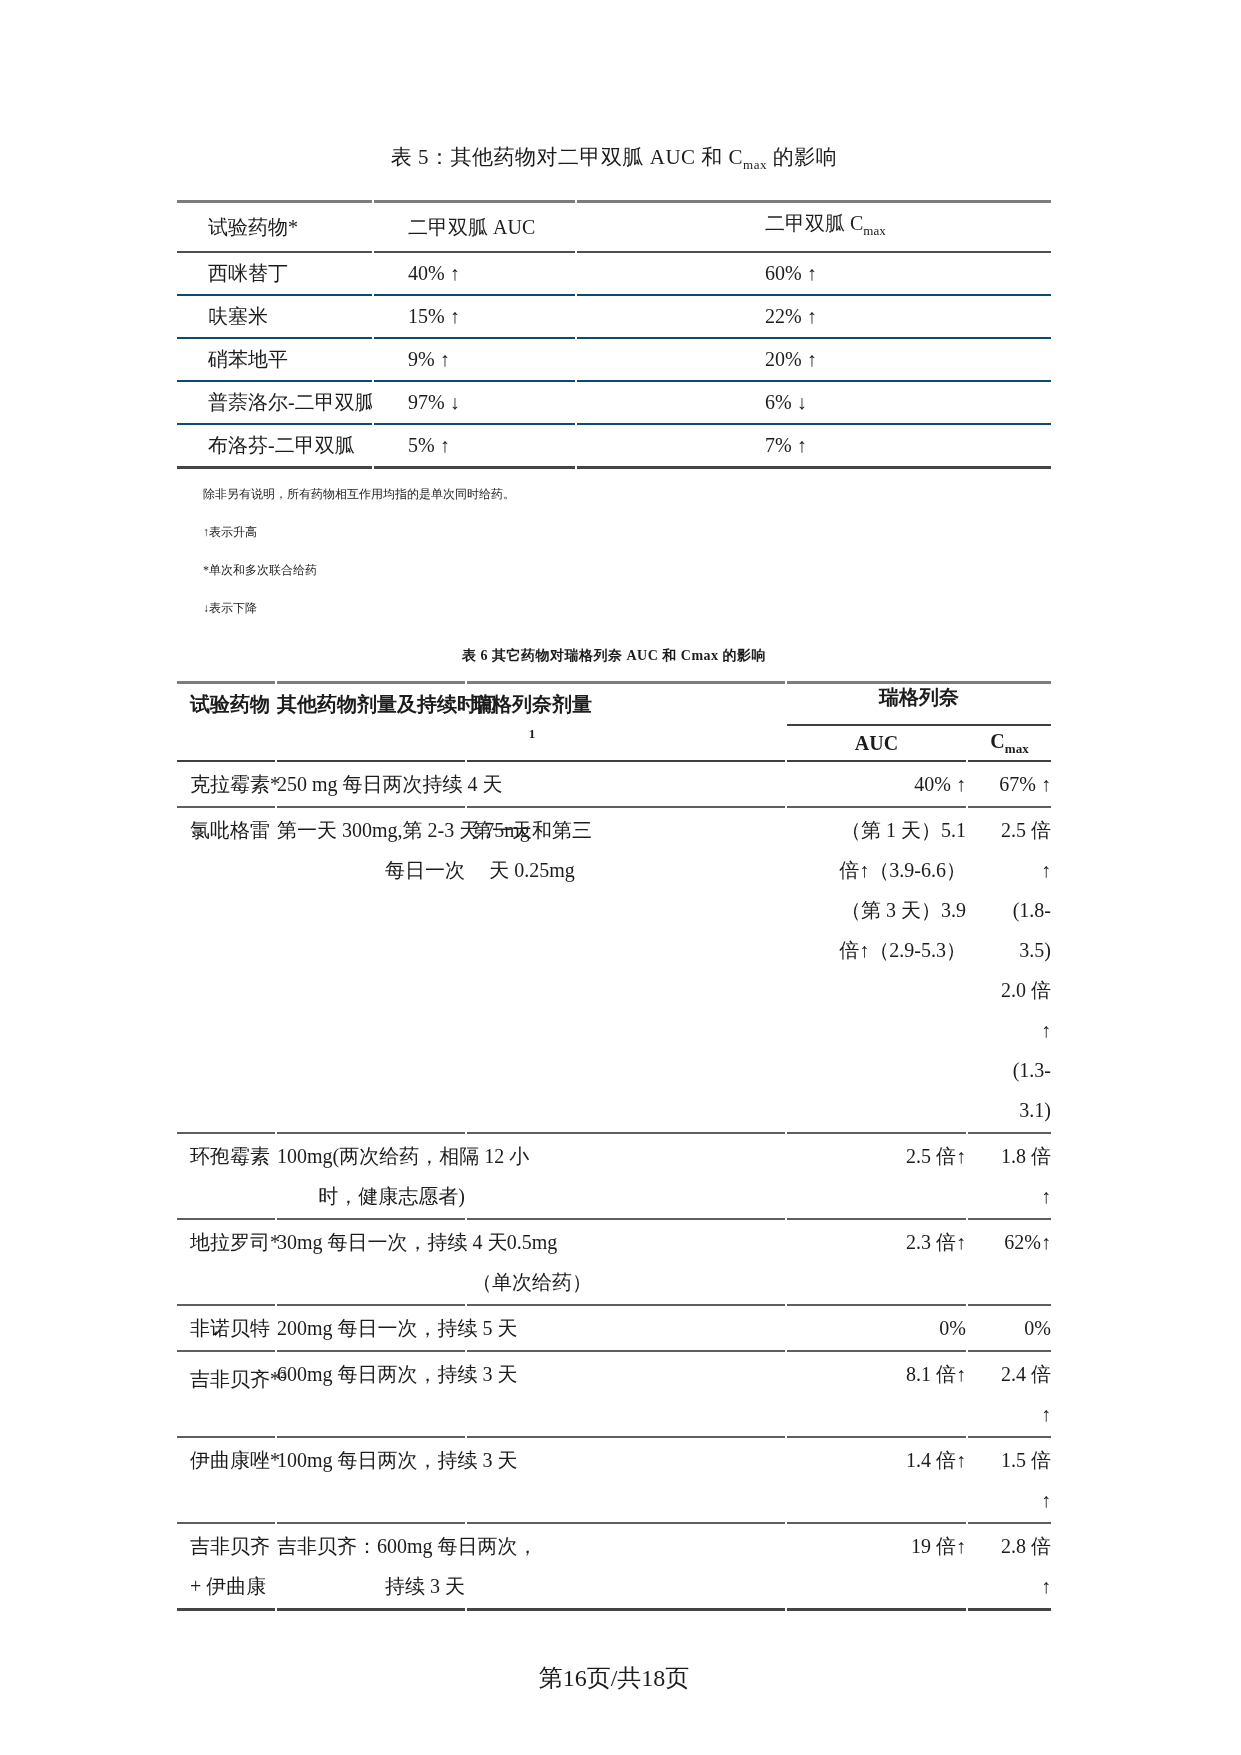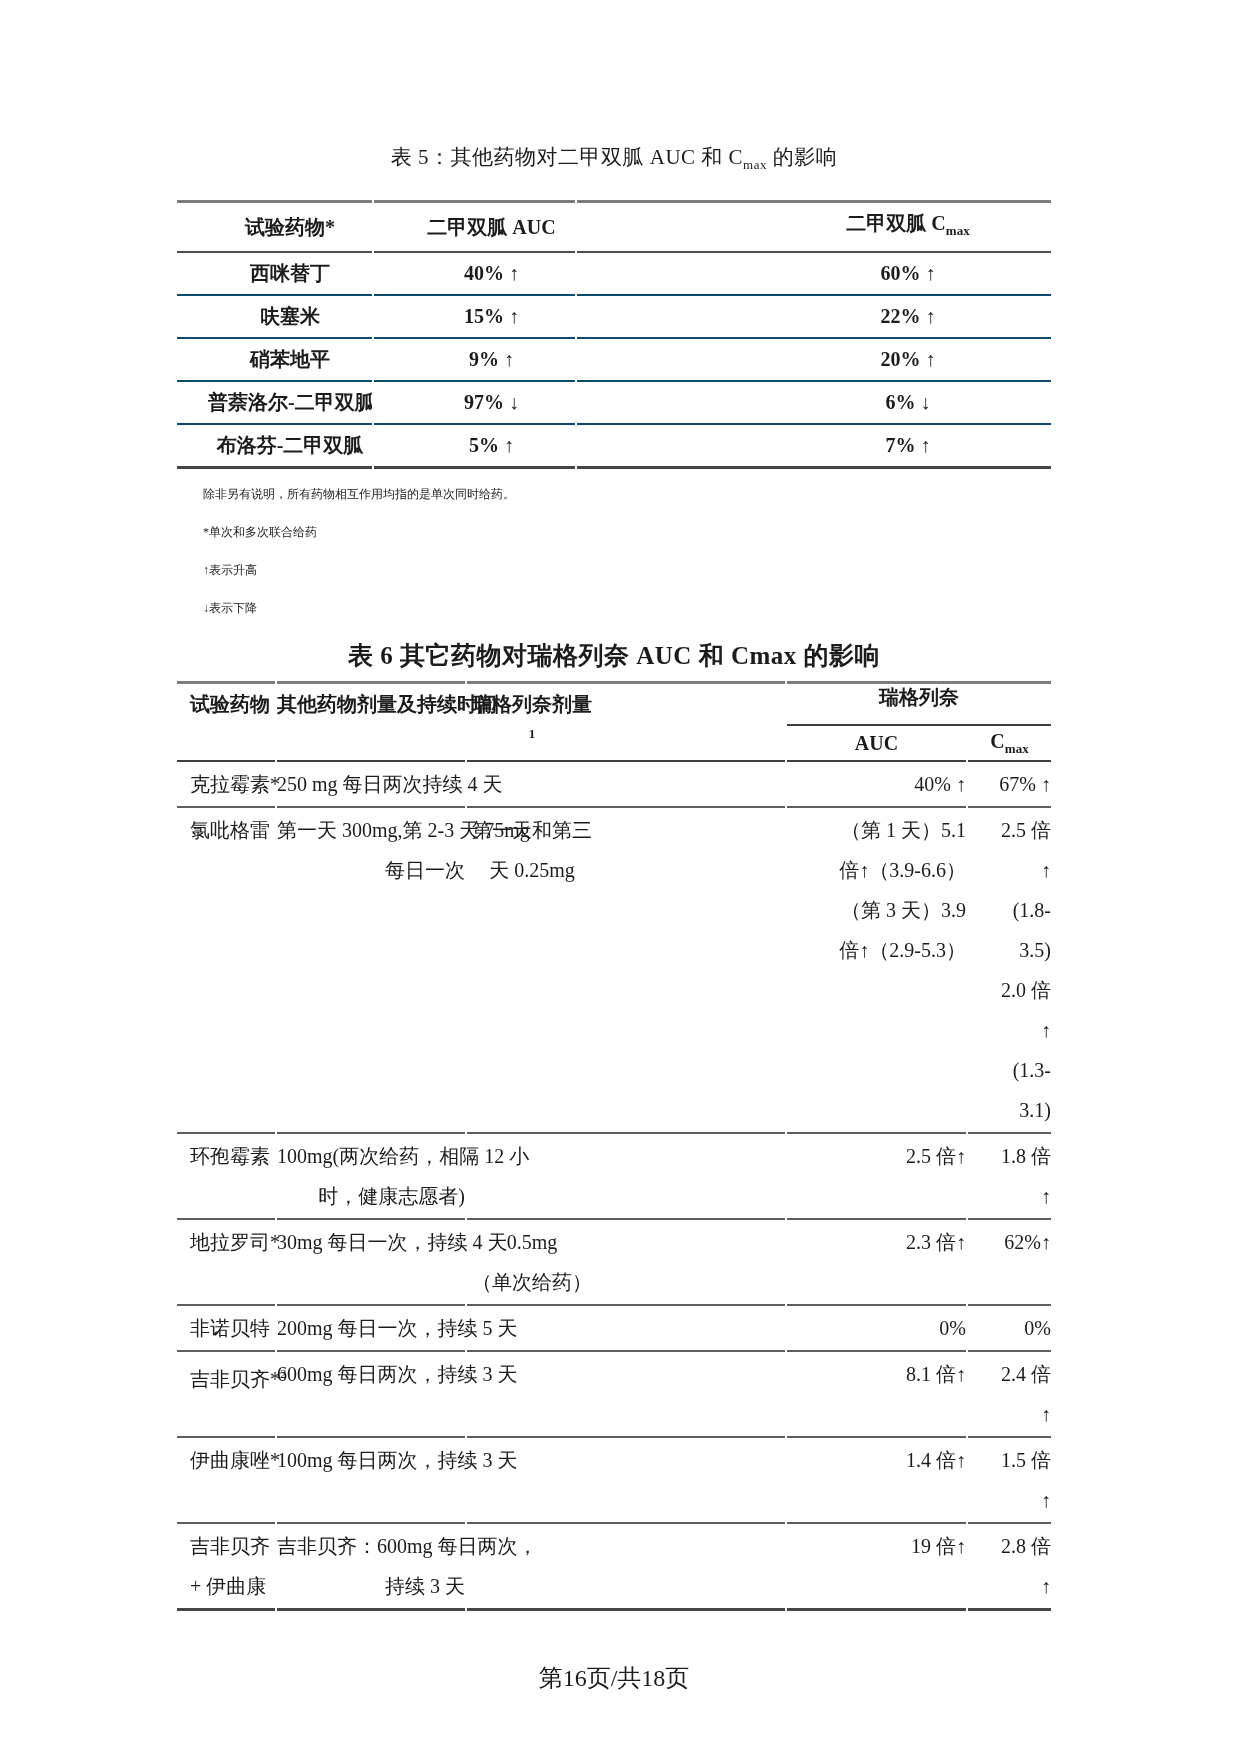--- a/index.html
+++ b/index.html
@@ -16,36 +16,36 @@
   .t5-title{
     margin-top:144px;text-align:center;font-size:21px;line-height:26px;
     letter-spacing:0.5px;
   }
   sub.small{font-size:13px;}
   sup.small{font-size:13px;}
 
   table{border-collapse:separate;border-spacing:2px 0;table-layout:fixed;}
   .t5{width:878px;margin-top:22px;font-size:20px;}
   .t5 th,.t5 td{
-    font-weight:bold;text-align:center;vertical-align:middle;
+    font-weight:normal;text-align:left;vertical-align:middle;
     height:41px;line-height:41px;padding:0;overflow:hidden;white-space:nowrap;
   }
   .t5 thead th{border-top:3px solid #7d7d7d;border-bottom:2px solid #4f4f4f;}
   .t5 tbody td{border-bottom:2px solid #0c4a6e;}
   .t5 tbody tr:last-child td{border-bottom:3px solid #454545;}
   .t5 .c1{padding-left:31px;}
   .t5 .c2{padding-left:34px;}
   .t5 .c3{padding-left:188px;}
 
   .notes{margin-top:6px;padding-left:28px;font-size:12px;}
   .note{height:38px;line-height:38px;white-space:nowrap;}
 
   
   .t6-title{
-    margin-top:16px;text-align:center;font-size:25px;line-height:26px;
+    margin-top:16px;text-align:center;font-size:14px;line-height:26px;
     font-weight:bold;letter-spacing:0.5px;
   }
   .t6{width:878px;margin-top:12px;font-size:20px;}
   .t6 th{font-weight:bold;padding:0;}
   .t6 td{padding:2px 0;vertical-align:top;}
   .t6 thead tr.h1 th{border-top:3px solid #7d7d7d;vertical-align:top;}
   .t6 thead th.rs{height:76px;}
   .t6 thead tr.h1 th,.t6 thead tr.h2 th{border-bottom:2px solid #3f3f3f;}
   .t6 thead th.cgroup{height:40px;text-align:center;vertical-align:middle;
     border-bottom:2px solid #454545;}
@@ -110,22 +110,22 @@
         <tr>
           <td class="c1">布洛芬-二甲双胍</td>
           <td class="c2">5% ↑</td>
           <td class="c3">7% ↑</td>
         </tr>
       </tbody>
     </table>
 
     <div class="notes">
       <div class="note">除非另有说明，所有药物相互作用均指的是单次同时给药。</div>
+      <div class="note">↑表示升高</div>
       <div class="note">*单次和多次联合给药</div>
-      <div class="note">↑表示升高</div>
       <div class="note">↓表示下降</div>
     </div>
 
     <div class="t6-title">表 6 其它药物对瑞格列奈 AUC 和 Cmax 的影响</div>
 
     <table class="t6">
       <colgroup>
           <col style="width:98px">
           <col style="width:188px">
           <col style="width:318px">

